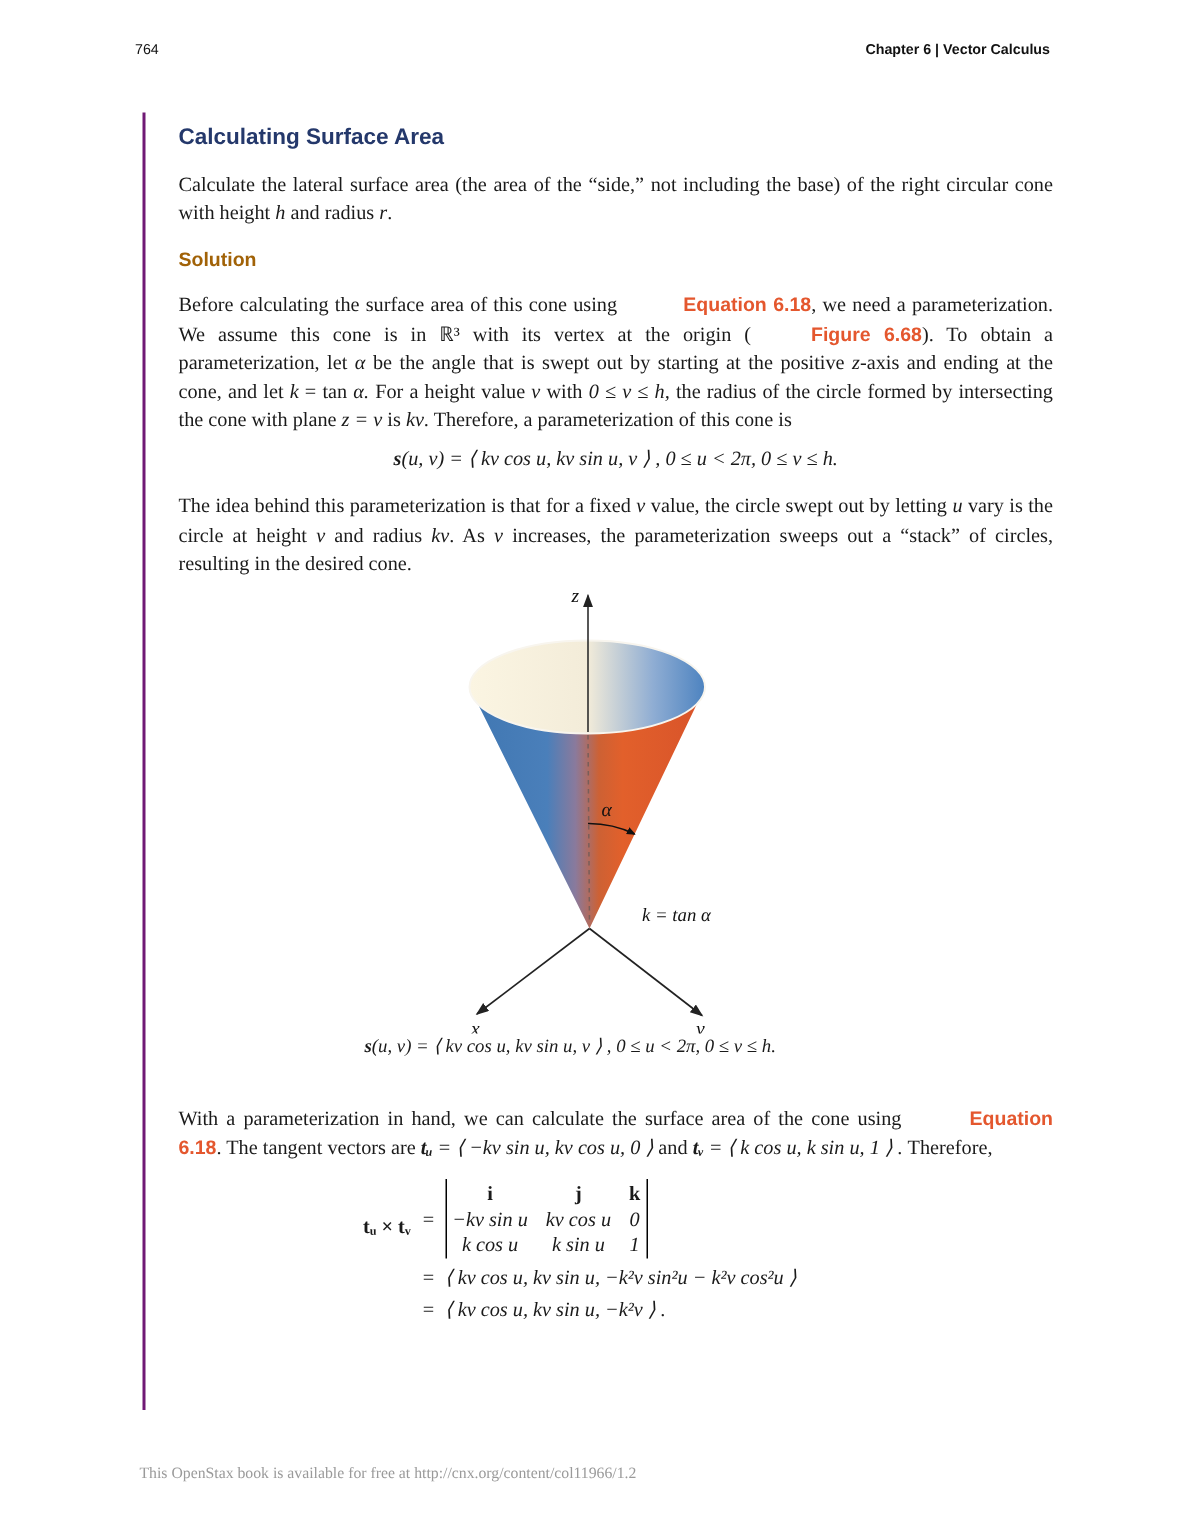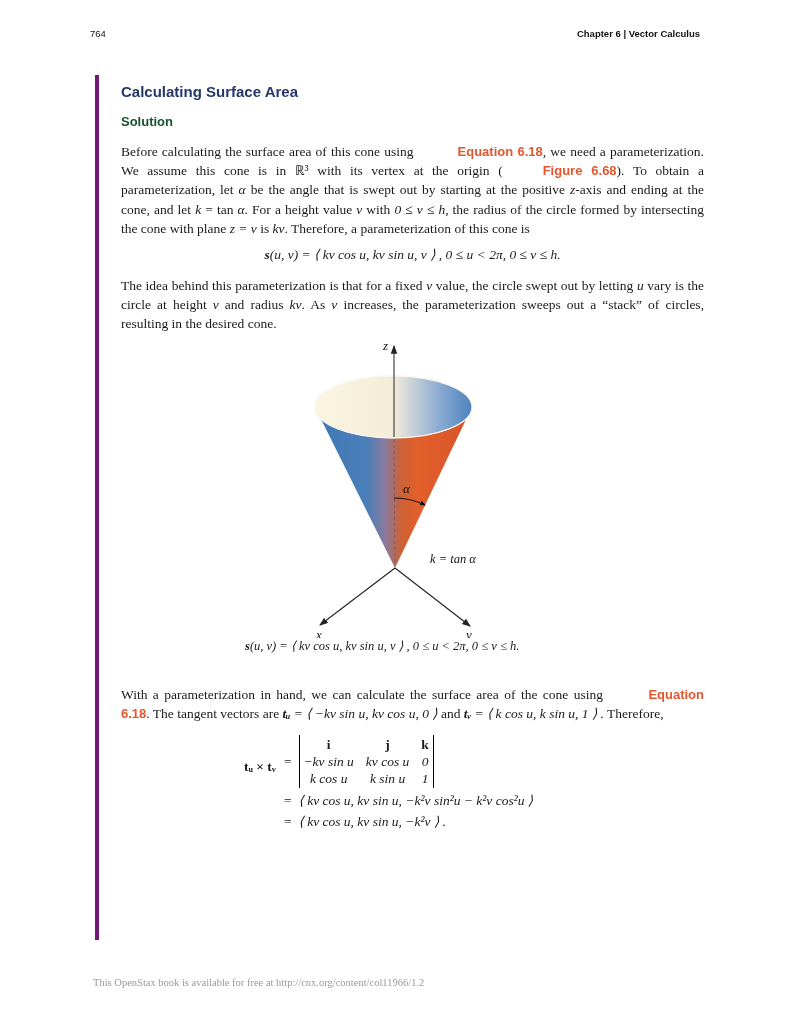--- a/index.html
+++ b/index.html
@@ -7,26 +7,26 @@
         font-family:"Liberation Serif",serif;color:#1a1a1a;border-radius:27px;}
 
   
   .hdr-num{position:absolute;left:90px;top:28px;font-family:"Liberation Sans",sans-serif;
            font-size:9.5px;color:#111;}
   .hdr-chap{position:absolute;right:91px;top:28px;font-family:"Liberation Sans",sans-serif;
             font-size:9.5px;font-weight:bold;color:#111;}
 
   
   .content{position:absolute;left:95px;top:75px;width:583px;min-height:865px;
-           border-left:4px solid #701a75;padding-left:22px;}
+           border-left:2px solid #701a75;padding-left:22px;}
 
   .h1{font-family:"Liberation Sans",sans-serif;font-weight:bold;font-size:15px;
       color:#24386b;margin:8px 0 0 0;}
   .h2{font-family:"Liberation Sans",sans-serif;font-weight:bold;font-size:13px;
-      color:#14532d;margin:14px 0 0 0;}
+      color:#a16207;margin:14px 0 0 0;}
   p.body{font-size:13.5px;line-height:19.2px;margin:13px 0 0 0;text-align:justify;}
 
   .seg-p{}
   .seg-i{font-style:italic;}
   .seg-bi{font-weight:bold;font-style:italic;}
   .seg-link{color:#e4572e;font-weight:bold;font-family:"Liberation Sans",sans-serif;font-size:13px;cursor:pointer;margin-left:40px;}
   .seg-figlabel{color:#e4572e;font-weight:bold;font-family:"Liberation Sans",sans-serif;font-size:12.5px;}
 
   .mathcenter{font-size:13.5px;margin:8px 0 0 0;text-align:center;}
 
@@ -59,20 +59,21 @@
 
 <div class="page">
 
   <div class="hdr-num">764</div>
   <div class="hdr-chap">Chapter 6 | Vector Calculus</div>
 
   <div class="content">
 
     <div class="h1">Calculating Surface Area</div>
 
+    <p class="body"><span class="seg-p">Calculate the lateral surface area (the area of the “side,” not including the base) of the right circular cone with height </span><span class="seg-i">h</span><span class="seg-p"> and radius </span><span class="seg-i">r</span><span class="seg-p">.</span></p>
 
     <div class="h2">Solution</div>
 
     <p class="body"><span class="seg-p">Before calculating the surface area of this cone using </span><span class="seg-link">Equation 6.18</span><span class="seg-p">, we need a parameterization. We assume this cone is in </span><span class="seg-p">ℝ³</span><span class="seg-p"> with its vertex at the origin (</span><span class="seg-link">Figure 6.68</span><span class="seg-p">). To obtain a parameterization, let </span><span class="seg-i">α</span><span class="seg-p"> be the angle that is swept out by starting at the positive </span><span class="seg-i">z</span><span class="seg-p">-axis and ending at the cone, and let </span><span class="seg-i">k</span><span class="seg-p"> = tan </span><span class="seg-i">α.</span><span class="seg-p"> For a height value </span><span class="seg-i">v</span><span class="seg-p"> with </span><span class="seg-i">0 ≤ v ≤ h,</span><span class="seg-p"> the radius of the circle formed by intersecting the cone with plane </span><span class="seg-i">z = v</span><span class="seg-p"> is </span><span class="seg-i">kv</span><span class="seg-p">. Therefore, a parameterization of this cone is</span></p>
 
     <p class="mathcenter"><span class="seg-bi">s</span><span class="seg-i">(u, v) = ⟨ kv cos u, kv sin u, v ⟩ , 0 ≤ u &lt; 2π, 0 ≤ v ≤ h.</span></p>
 
     <p class="body"><span class="seg-p">The idea behind this parameterization is that for a fixed </span><span class="seg-i">v</span><span class="seg-p"> value, the circle swept out by letting </span><span class="seg-i">u</span><span class="seg-p"> vary is the circle at height </span><span class="seg-i">v</span><span class="seg-p"> and radius </span><span class="seg-i">kv</span><span class="seg-p">. As </span><span class="seg-i">v</span><span class="seg-p"> increases, the parameterization sweeps out a “stack” of circles, resulting in the desired cone.</span></p>
 
     <svg class="fig-svg" width="400" height="302" viewBox="0 0 400 302">

